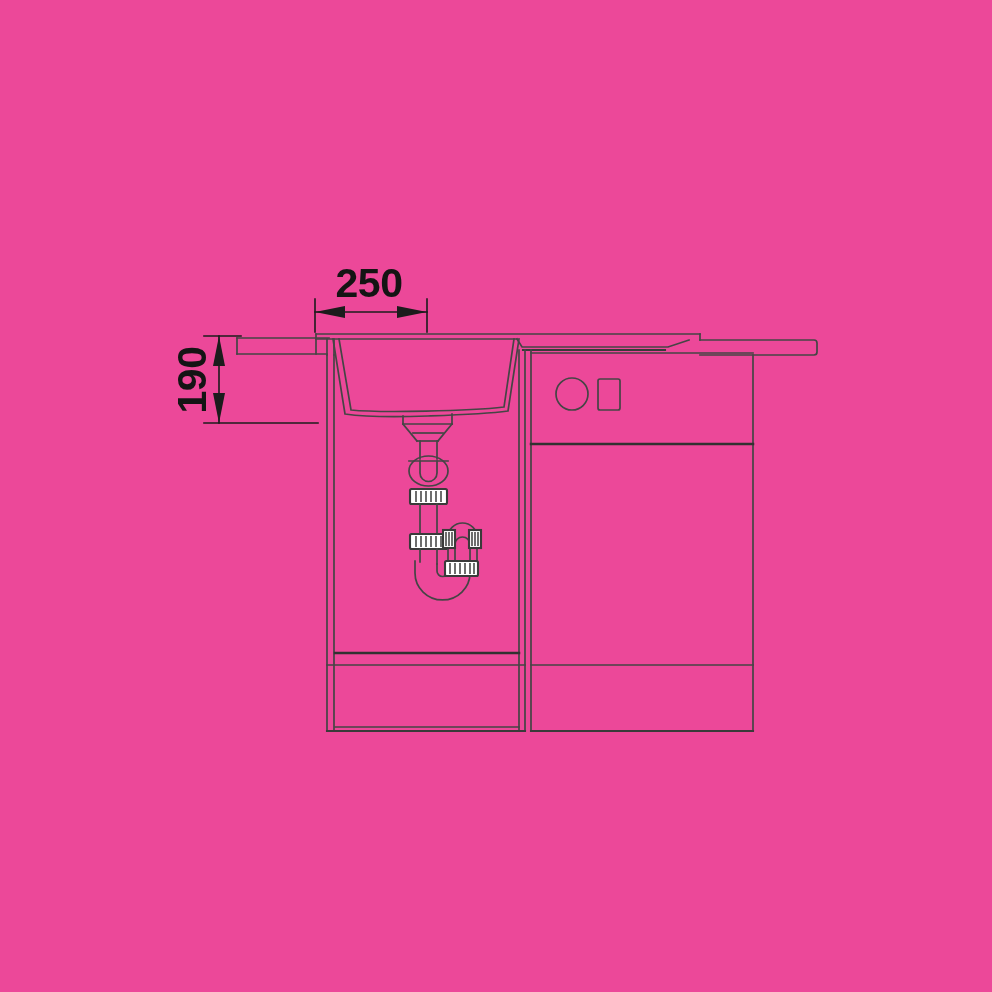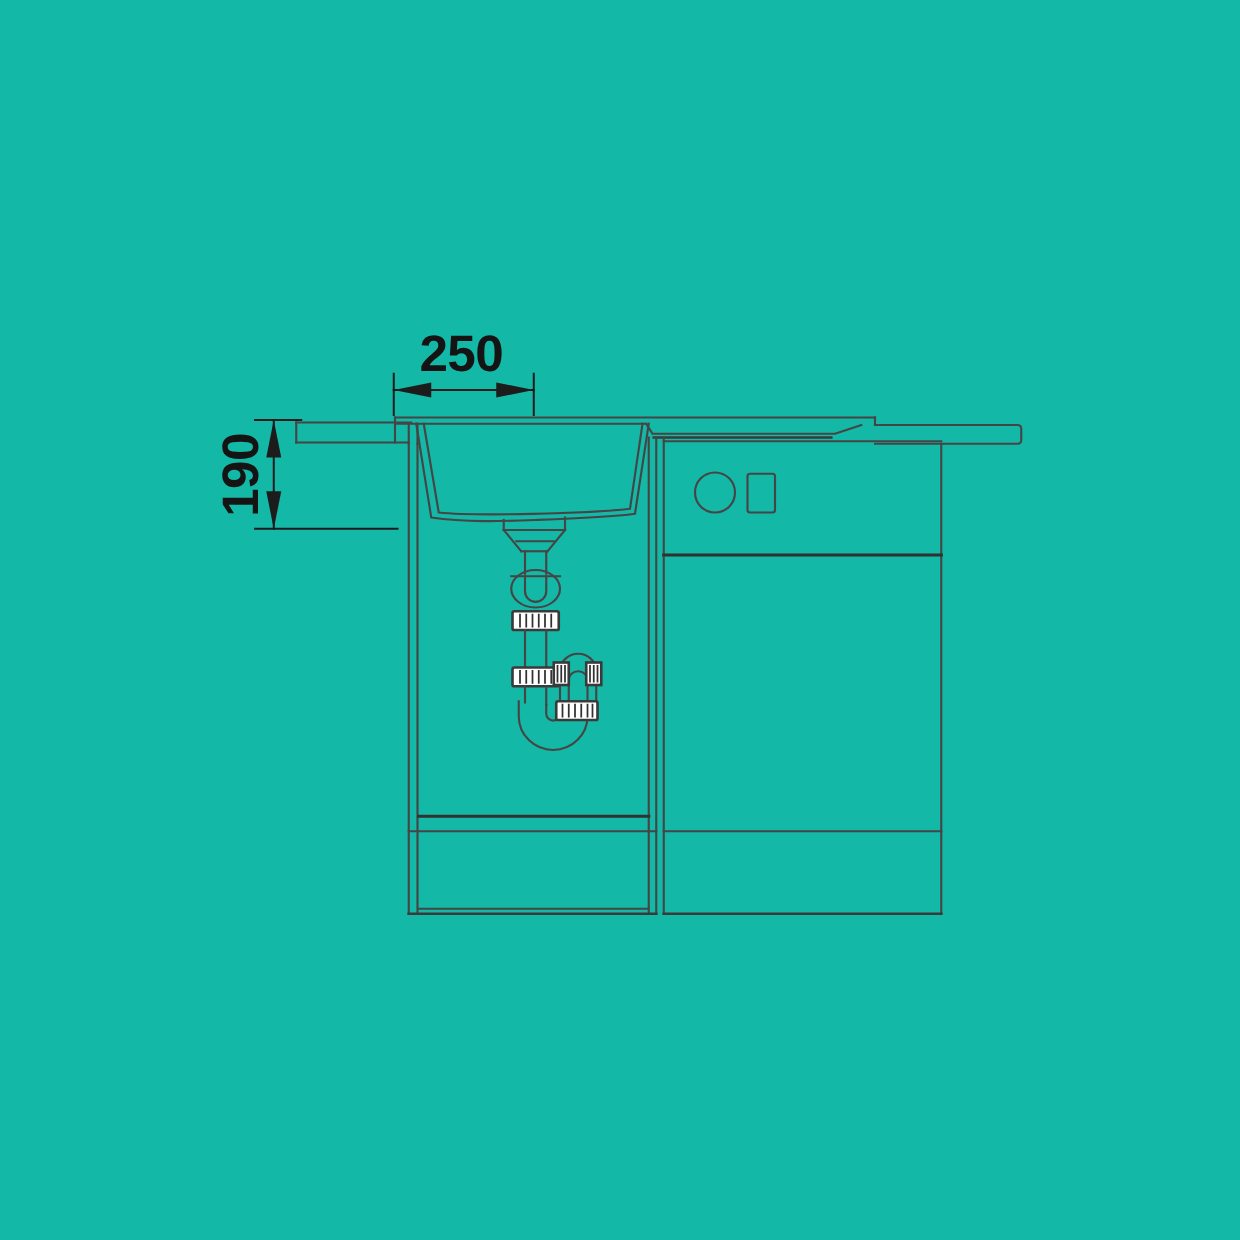--- a/index.html
+++ b/index.html
@@ -1,17 +1,17 @@
 <!DOCTYPE html>
 <html><head>
 <meta charset="utf-8">
 <style>
   html,body{margin:0;padding:0;background:#ffffff;}
   .stage{
-    width:992px;height:992px;position:relative;background:#14b8a6;
+    width:992px;height:992px;position:relative;background:#ec4899;
     font-family:"Liberation Sans", sans-serif;
   }
   svg{position:absolute;left:0;top:0;display:block;}
   .ln{fill:none;stroke:#454545;stroke-width:1.7;stroke-linecap:square;}
   .ln-dark{fill:none;stroke:#313131;stroke-width:2.5;stroke-linecap:square;}
   .ln-med{fill:none;stroke:#3a3a3a;stroke-width:2.1;stroke-linecap:square;}
   .dimline{fill:none;stroke:#1c1c1c;stroke-width:1.6;stroke-linecap:square;}
   .arrow{fill:#1c1c1c;stroke:none;}
   .dimtext{
     fill:#141414;font-weight:700;font-size:41px;

